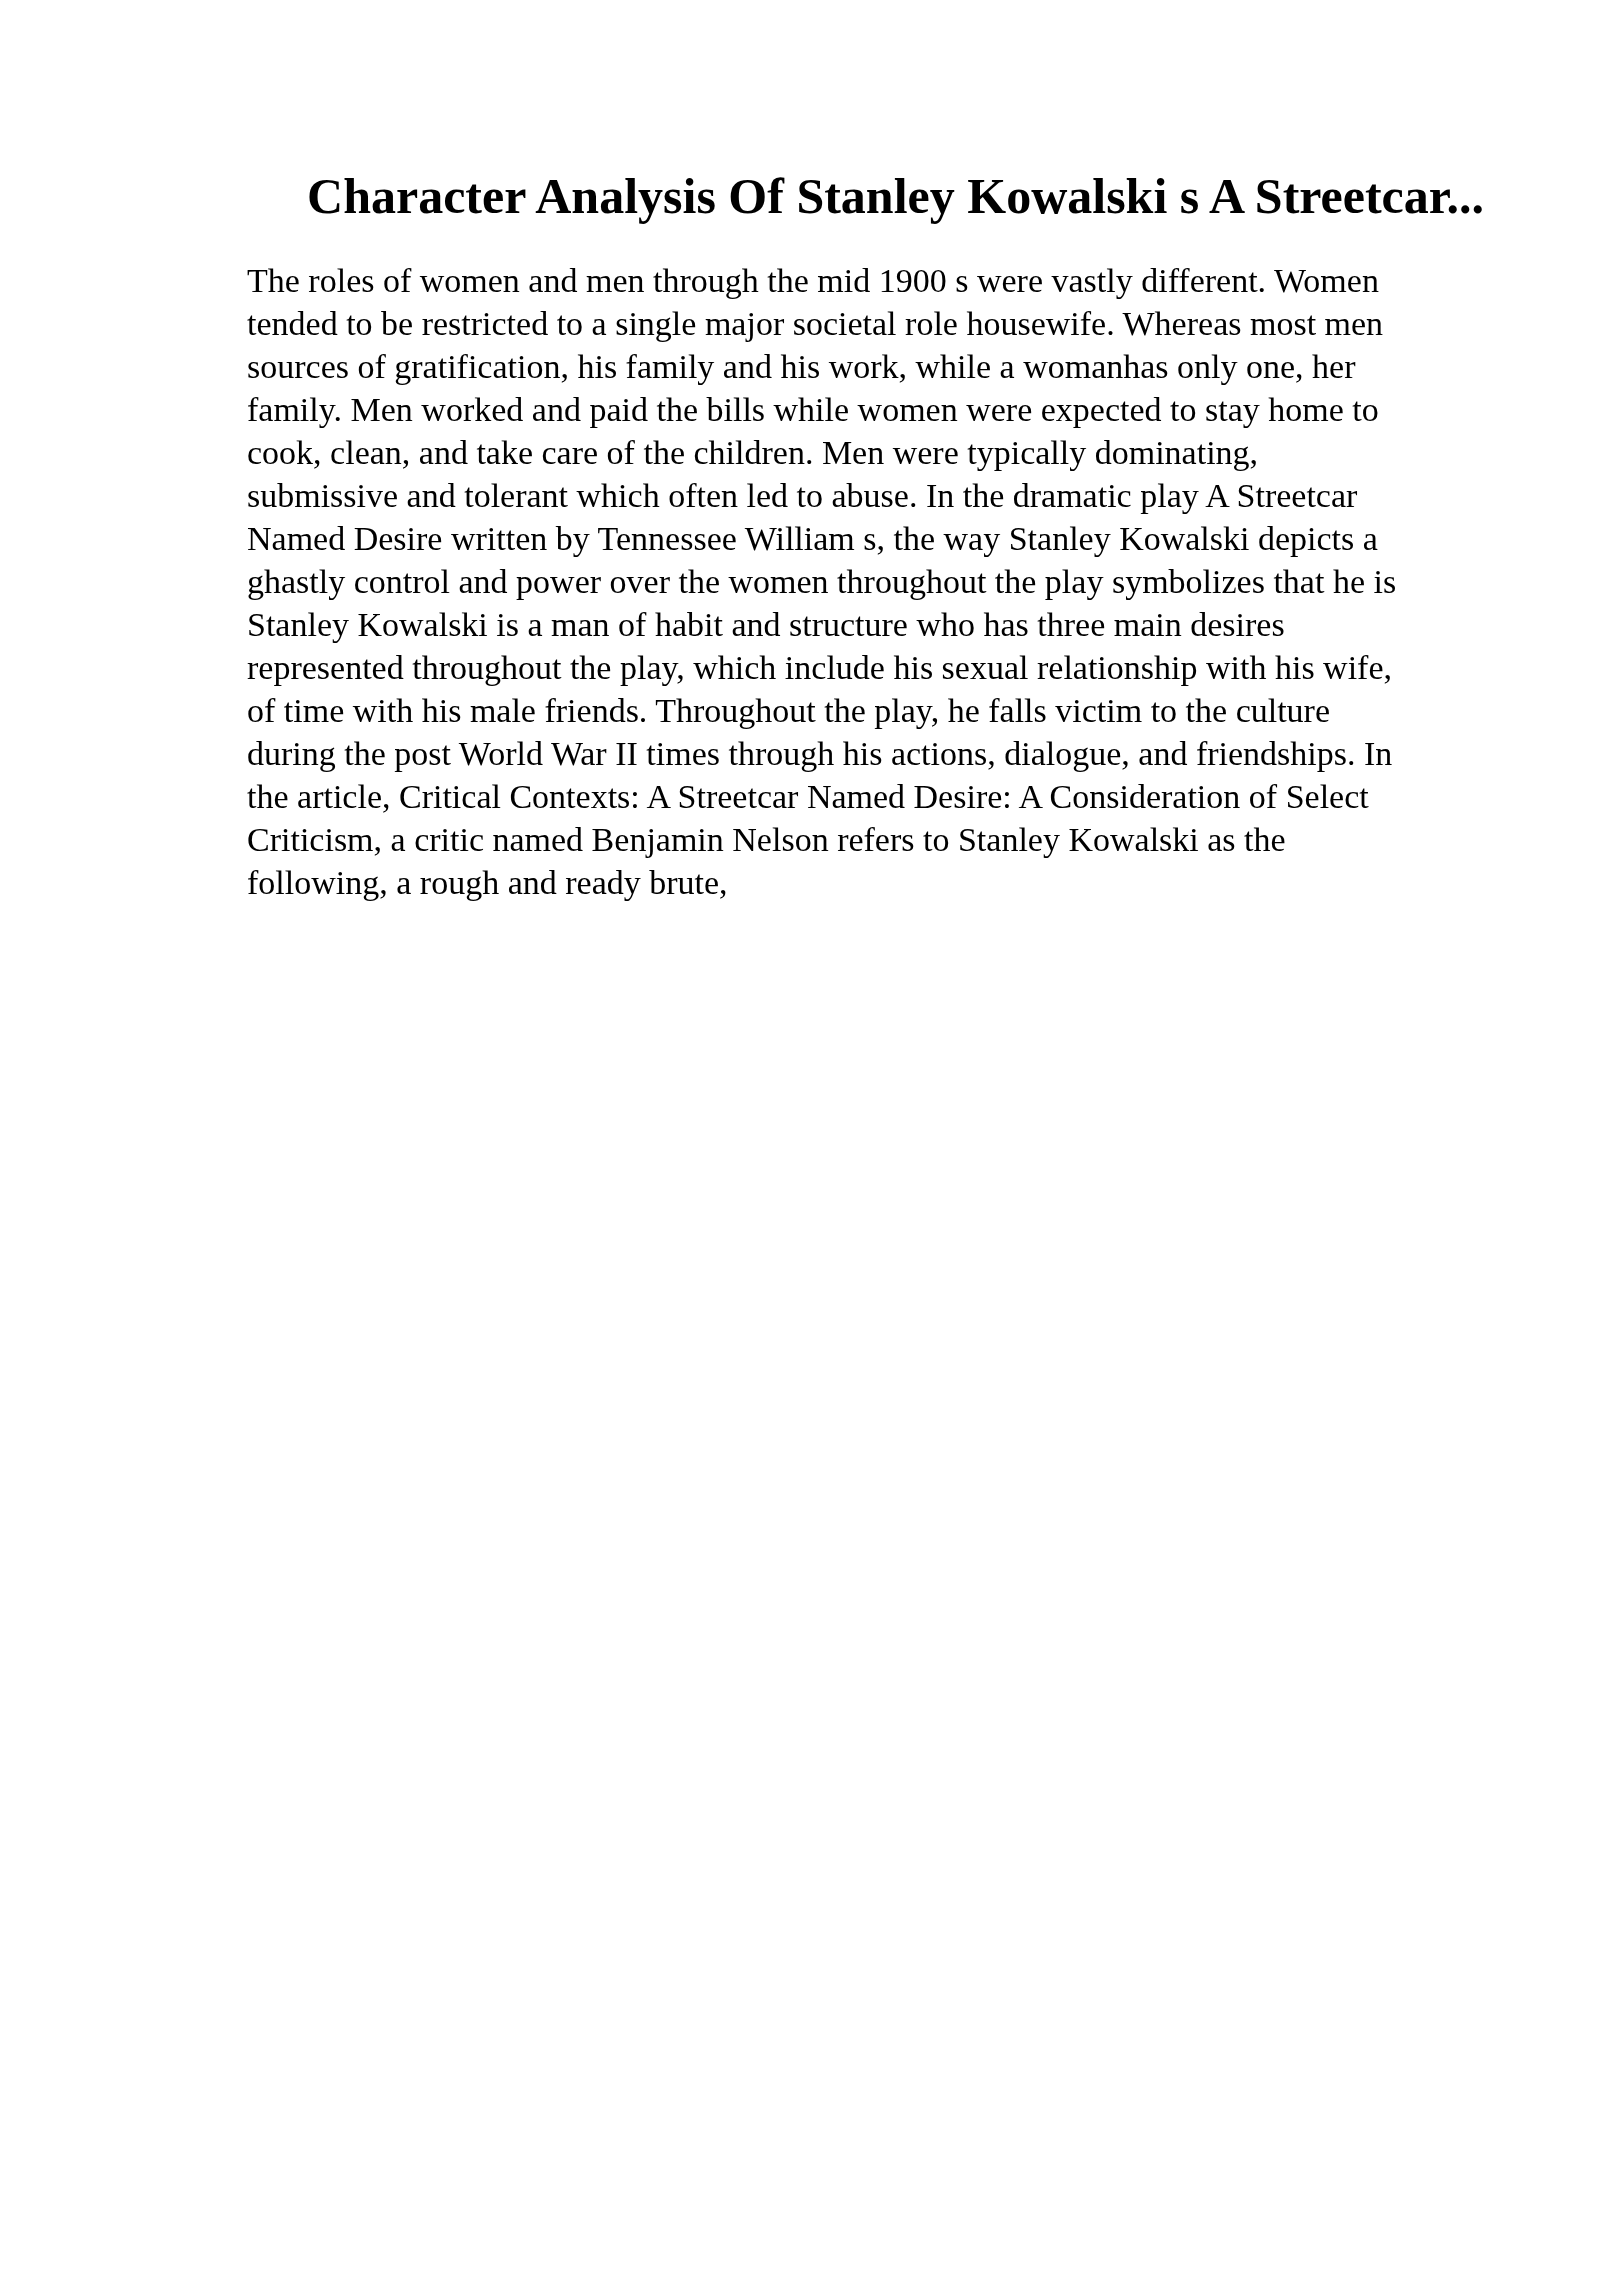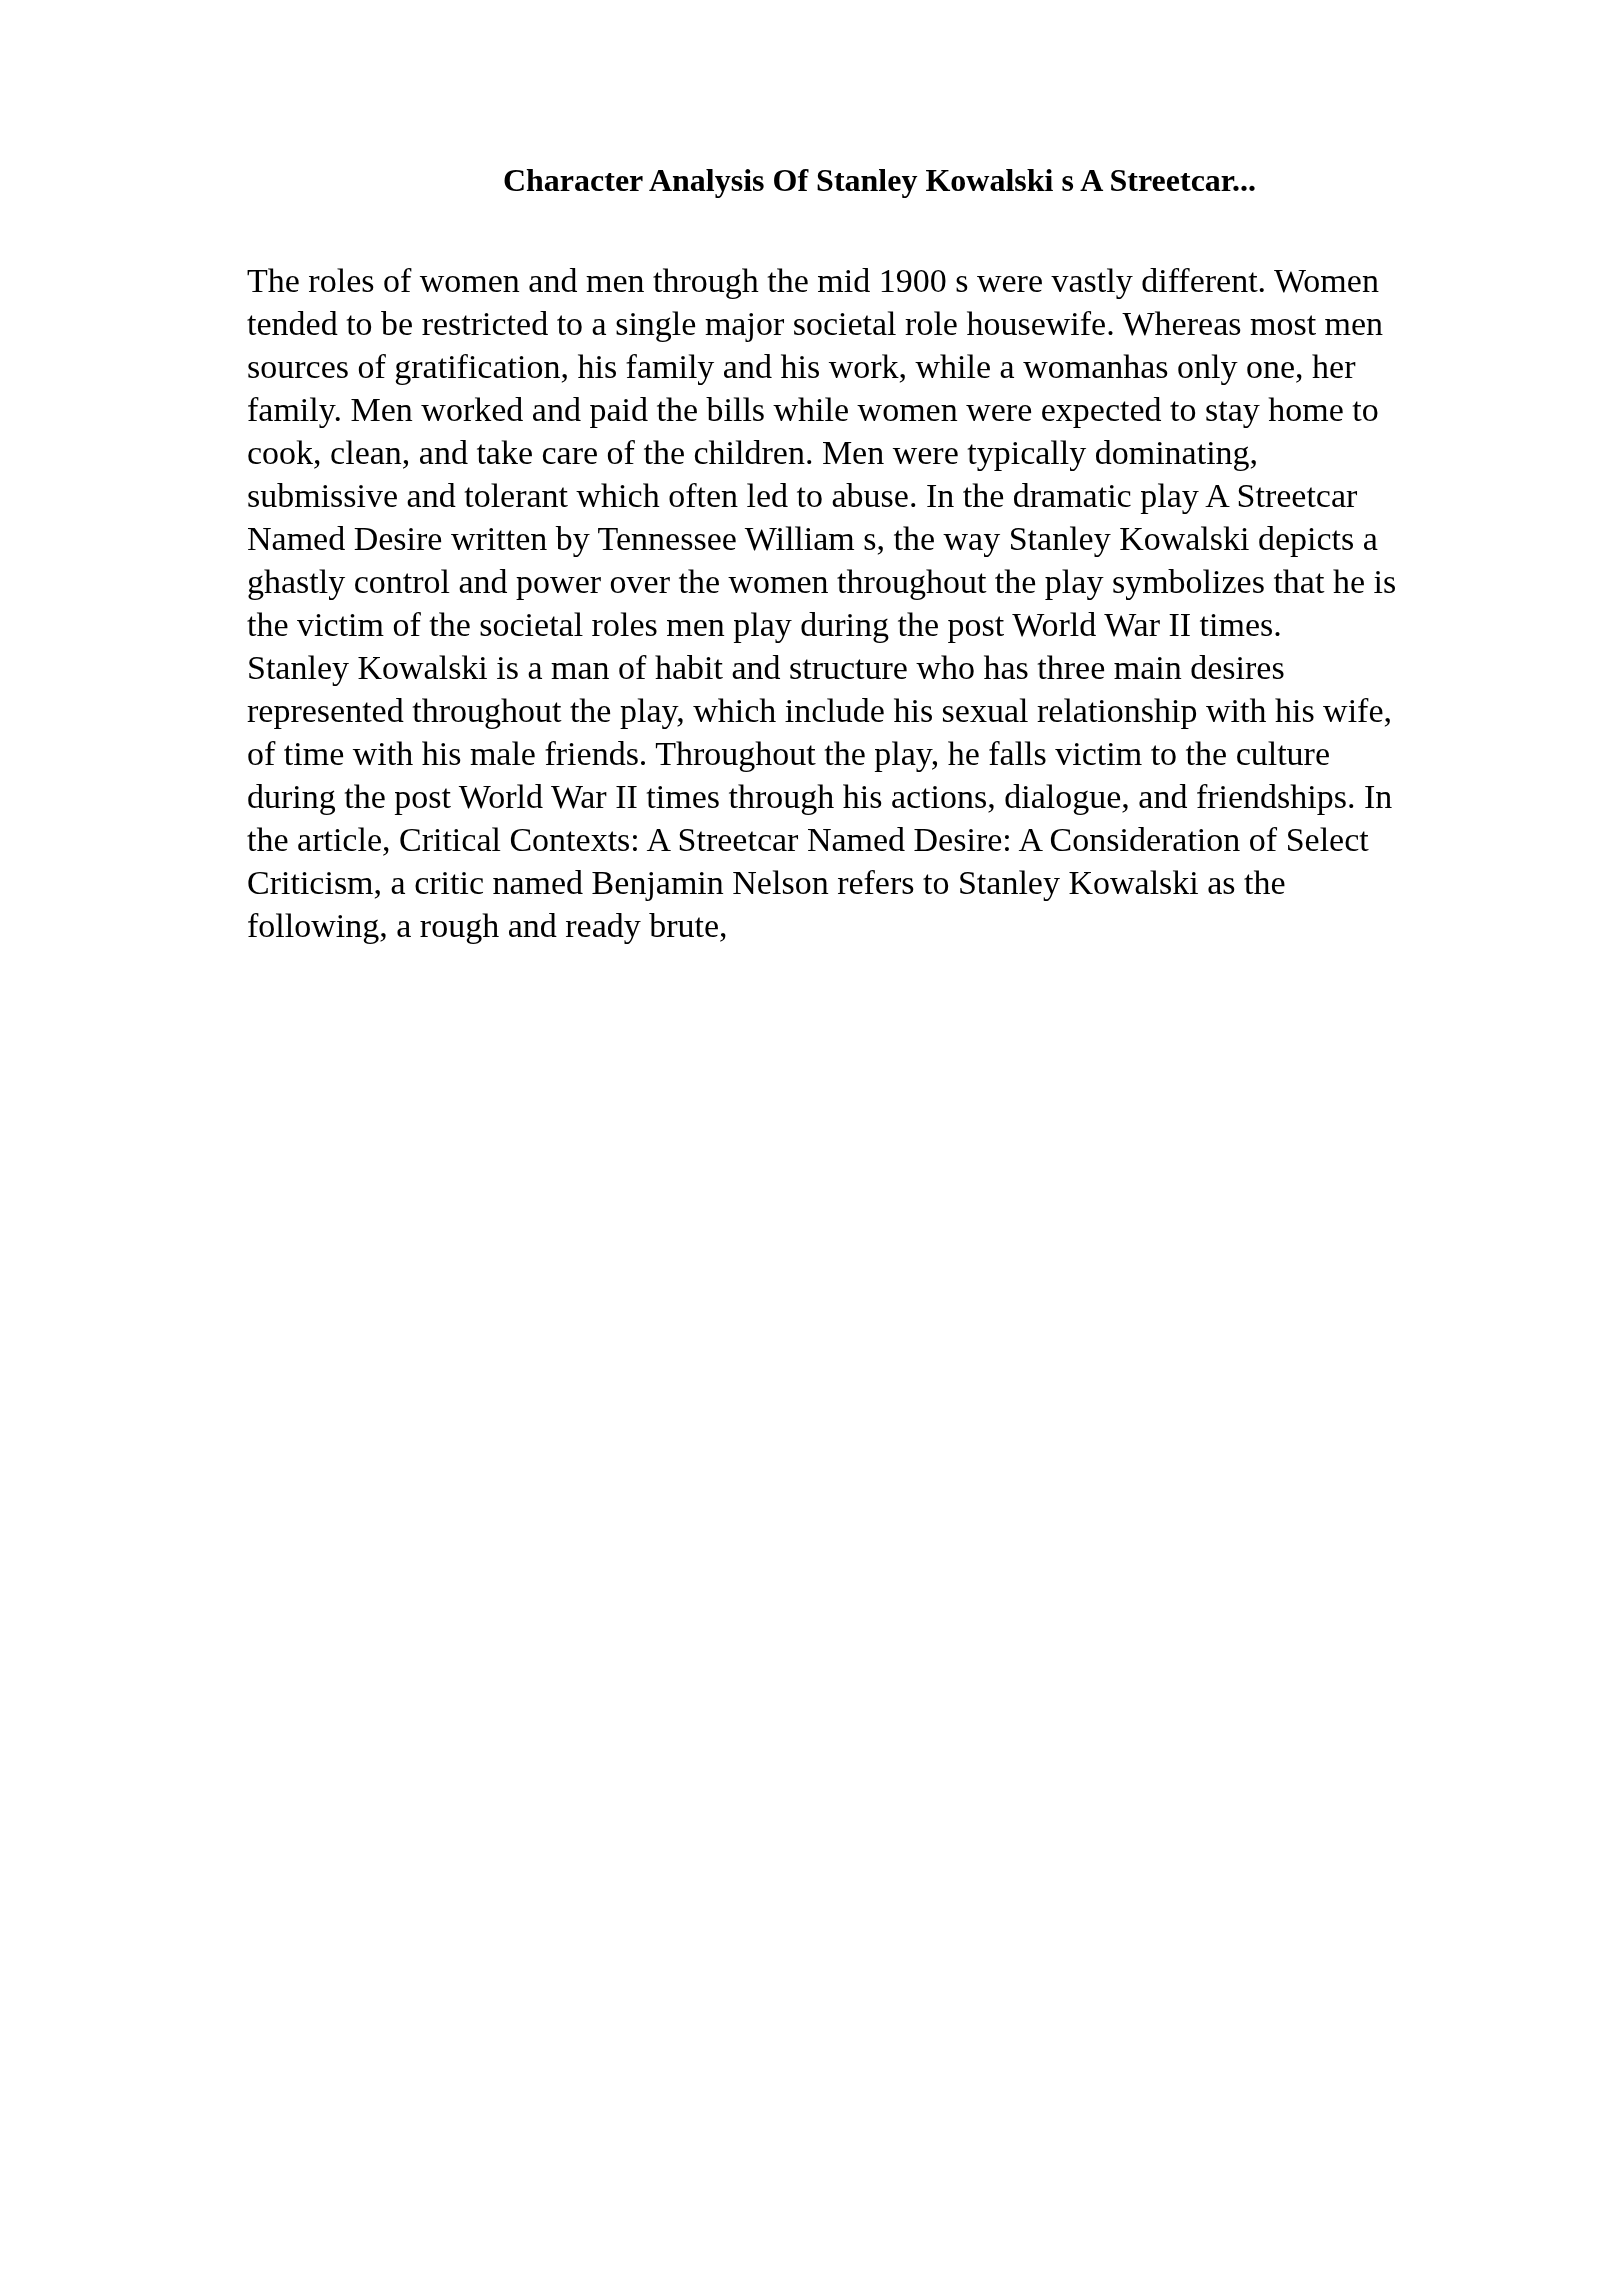--- a/index.html
+++ b/index.html
@@ -21,24 +21,24 @@
       top: 0;
       width: 1622px;
       height: 2295px;
       background: #ffffff;
     }
     .title {
       position: absolute;
       left: 230px;
       width: 1259px;
       top: 149px;
-      margin: 0;
+      margin: 16px;
       text-align: center;
       font-weight: bold;
-      font-size: 32px;
+      font-size: 50px;
       line-height: 63px;
       letter-spacing: 0px;
       white-space: nowrap;
       padding-left: 40px;
       box-sizing: border-box;
     }
     .body-text {
       position: absolute;
       left: 231px;
       top: 243px;
@@ -61,21 +61,20 @@
 
   <div class="body-text">
     <span class="line">The roles of women and men through the mid 1900 s were vastly different. Women</span>
     <span class="line">tended to be restricted to a single major societal role housewife. Whereas most men</span>
     <span class="line">sources of gratification, his family and his work, while a womanhas only one, her</span>
     <span class="line">family. Men worked and paid the bills while women were expected to stay home to</span>
     <span class="line">cook, clean, and take care of the children. Men were typically dominating,</span>
     <span class="line">submissive and tolerant which often led to abuse. In the dramatic play A Streetcar</span>
     <span class="line">Named Desire written by Tennessee William s, the way Stanley Kowalski depicts a</span>
     <span class="line">ghastly control and power over the women throughout the play symbolizes that he is</span>
-    <span class="line">the victim of the societal roles men play during the post World War II times.</span>
     <span class="line">Stanley Kowalski is a man of habit and structure who has three main desires</span>
     <span class="line">represented throughout the play, which include his sexual relationship with his wife,</span>
     <span class="line">of time with his male friends. Throughout the play, he falls victim to the culture</span>
     <span class="line">during the post World War II times through his actions, dialogue, and friendships. In</span>
     <span class="line">the article, Critical Contexts: A Streetcar Named Desire: A Consideration of Select</span>
     <span class="line">Criticism, a critic named Benjamin Nelson refers to Stanley Kowalski as the</span>
     <span class="line">following, a rough and ready brute,</span>
   </div>
 </div>
 

